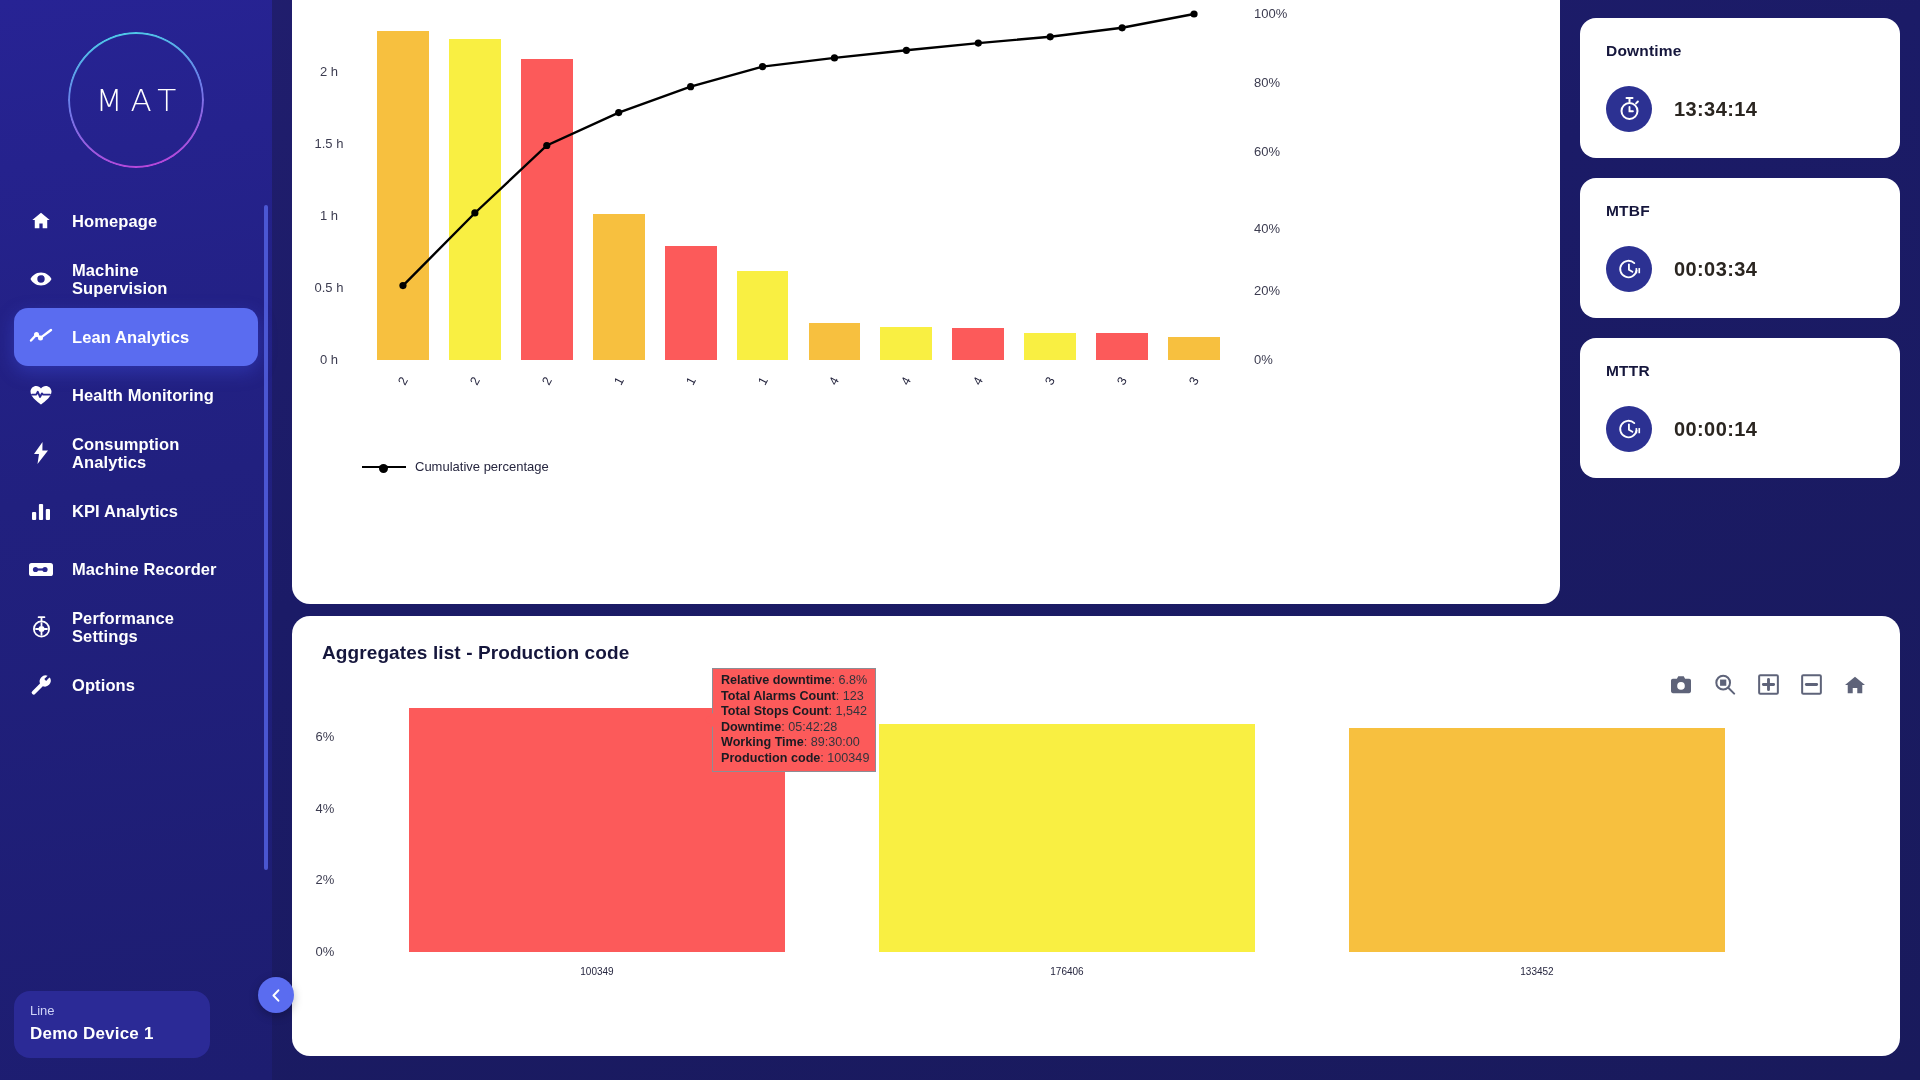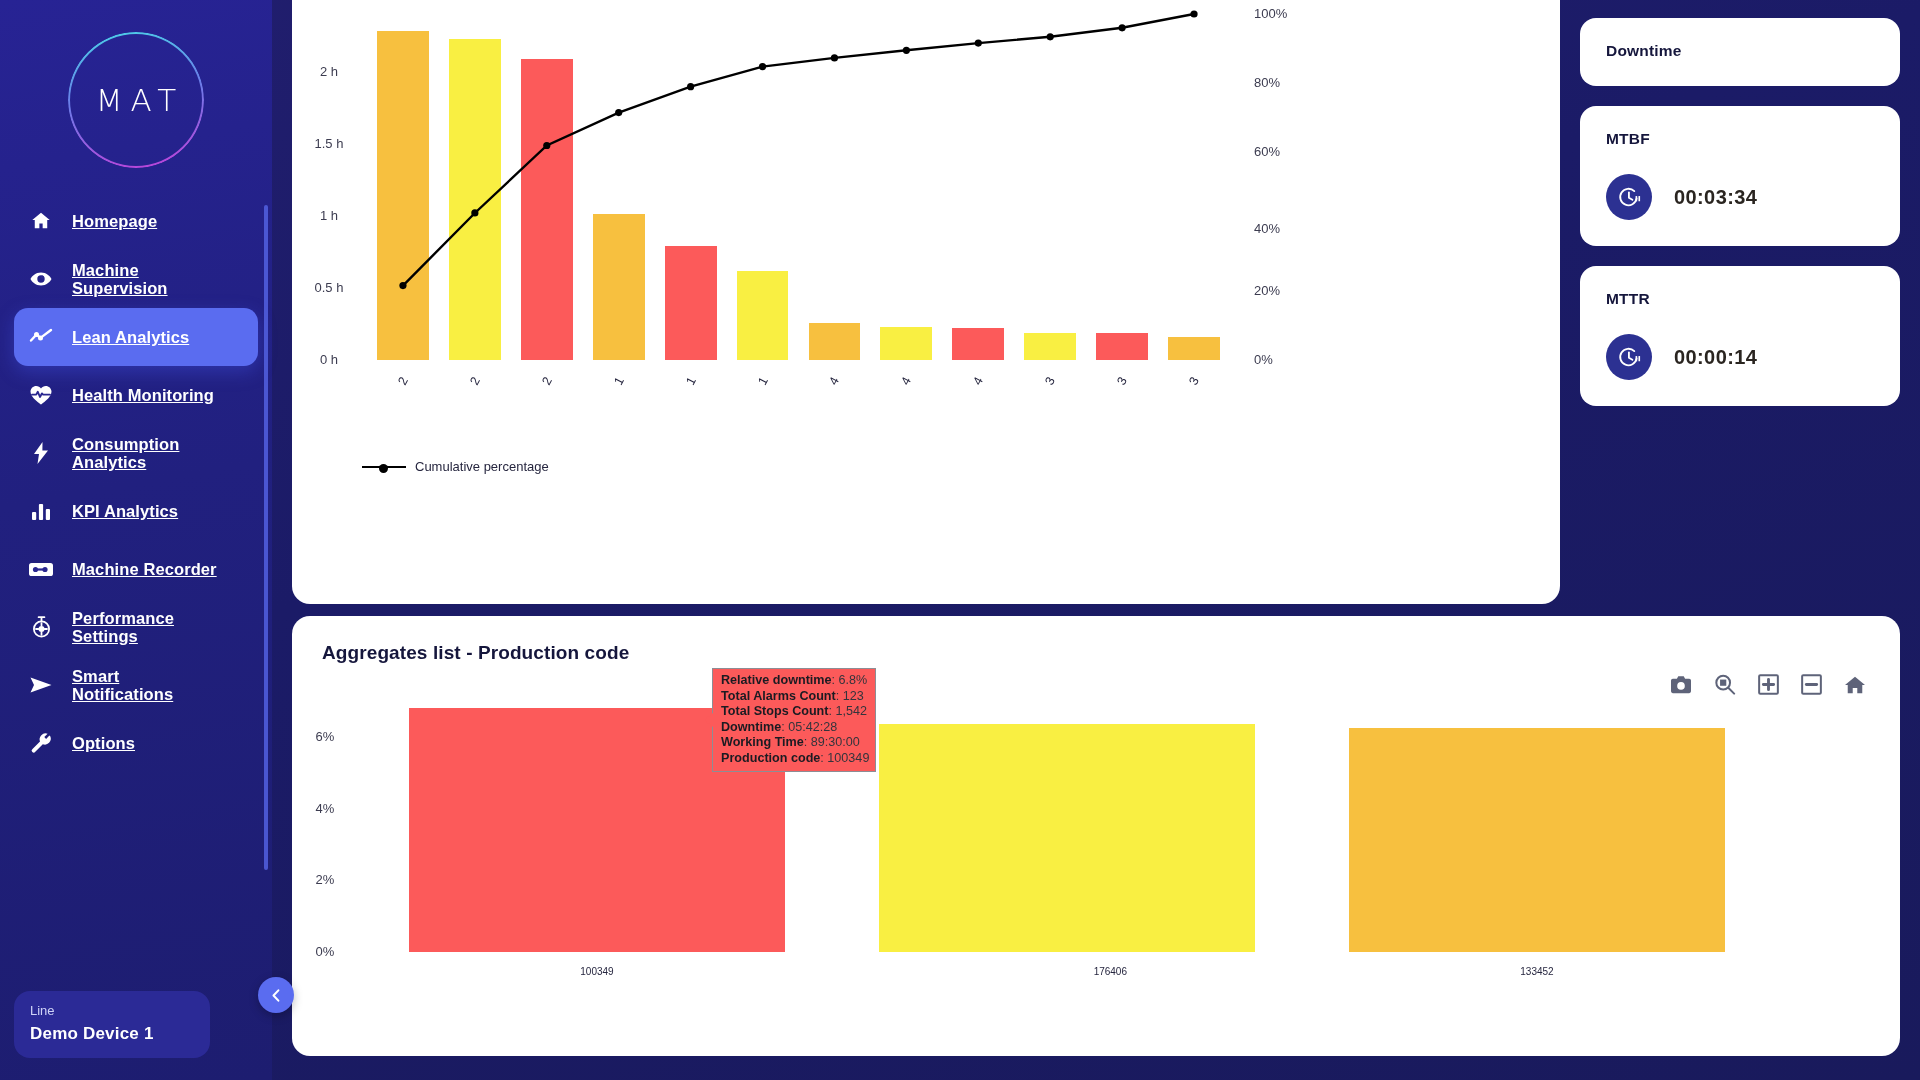--- a/index.html
+++ b/index.html
@@ -26,21 +26,21 @@
                font-family:"DejaVu Sans", sans-serif; text-indent:8px; }
 
   .nav { margin-top:24px; width:100%; padding:0 14px; }
   .nav-item { display:flex; align-items:center; gap:16px; min-height:58px;
               padding:6px 12px; border-radius:14px; cursor:pointer; }
   .nav-item.active { background:#5a6cf0; box-shadow:0 6px 18px rgba(70,90,240,.35); }
   .nav-ico { width:30px; flex:0 0 30px; display:flex; align-items:center;
              justify-content:center; color:#fff; }
   .nav-ico svg { display:block; }
   .nav-label { color:#fff; font-size:16.5px; font-weight:700; line-height:1.12;
-               letter-spacing:.1px; white-space:pre-line;text-decoration:underline; }
+               letter-spacing:.1px; white-space:pre-line; }
 
   .scrollbar { position:absolute; right:4px; top:205px; width:4px; height:665px;
                border-radius:3px; background:#5260e0; opacity:.85; }
 
   .device-card { position:absolute; left:14px; bottom:22px; width:196px;
                  background:#2b2a96; border-radius:16px; padding:12px 16px 14px; }
   .device-label { color:#cfd3f7; font-size:13px; font-weight:400; }
   .device-name { color:#fff; font-size:17px; font-weight:700; margin-top:6px; letter-spacing:.2px;}
   .collapse-btn { position:absolute; left:258px; bottom:67px; width:36px; height:36px;
                   border-radius:50%; background:#5a6cf0; display:flex;
@@ -192,29 +192,20 @@
               <circle cx="11.5" cy="14" r="7.6"></circle>
               <path d="M8.6 2.2h5.8M11.5 2.2v3.6" stroke-linecap="round"></path>
               <circle cx="11.5" cy="14" r="3" fill="#fff" stroke="none"></circle>
               <path d="M11.5 8.2v2.4M11.5 17.4v2.4M6 14h2.4M14.6 14H17" stroke-linecap="round"></path>
             </svg>
         </span>
         <span class="nav-label">Performance
 Settings</span>
       </div>
 
-      <div class="nav-item">
-        <span class="nav-ico">
-          <svg width="24" height="20" viewBox="0 0 24 20" fill="#fff">
-              <path d="M1.5 2.5 22.5 10 1.5 17.5 5 10z"></path>
-            </svg>
-        </span>
-        <span class="nav-label">Smart
-Notifications</span>
-      </div>
 
       <div class="nav-item">
         <span class="nav-ico">
           <svg width="23" height="23" viewBox="0 0 23 23" fill="#fff">
               <path d="M20.4 4.6a5.9 5.9 0 0 1-7.6 7.6L5.3 19.7a2 2 0 1 1-2.8-2.8l7.5-7.5A5.9 5.9 0 0 1 17.6 1.8l-3.3 3.3 1.8 1.8 3.3-3.3c.4.3.7.6 1 1z"></path>
             </svg>
         </span>
         <span class="nav-label">Options</span>
       </div>
 
@@ -293,20 +284,30 @@
         <span class="legend-line"></span>
         <span>Cumulative percentage</span>
       </div>
     </section>
 
     <div class="kpi-col">
       <div style="height:104px;"></div>
 
       <div class="kpi-card">
         <div class="kpi-title">Downtime</div>
+        <div class="kpi-body">
+          <span class="kpi-icon">
+            <svg width="25" height="26" viewBox="0 0 24 26" fill="none" stroke="#fff" stroke-width="2" stroke-linecap="round">
+                <circle cx="12" cy="15" r="8"></circle>
+                <path d="M9 2h6M12 2v3.5M18.6 7.4l1.8-1.9"></path>
+                <path d="M12 11v4.2h3.4" stroke-width="1.9"></path>
+              </svg>
+          </span>
+          <span class="kpi-value">13:34:14</span>
+        </div>
       </div>
 
       <div class="kpi-card">
         <div class="kpi-title">MTBF</div>
         <div class="kpi-body">
           <span class="kpi-icon">
             <svg width="25" height="25" viewBox="0 0 26 26" fill="none" stroke="#fff" stroke-width="1.9" stroke-linecap="round">
                 <path d="M18 6.4A8.6 8.6 0 1 0 20.4 14"></path>
                 <path d="M12.4 7.6V13.2l3.6 2.1"></path>
                 <rect x="19.3" y="11.5" width="1.7" height="5.4" fill="#fff" stroke="none"></rect>
@@ -360,21 +361,21 @@
       </div>
 
       <div class="plot" id="aggr-plot" style="left:0; top:58px; right:0; bottom:0;">
           <div class="ytick" style="left: 6px; width: 54px; top: 270px;">0%</div>
           <div class="ytick" style="left: 6px; width: 54px; top: 198.333px;">2%</div>
           <div class="ytick" style="left: 6px; width: 54px; top: 126.667px;">4%</div>
           <div class="ytick" style="left: 6px; width: 54px; top: 55px;">6%</div>
           <div class="bar" style="left: 117px; width: 376px; top: 34.3333px; height: 243.667px; background: rgb(252, 90, 90);"></div>
           <div class="xtick-h" style="left: 245px; width: 120px; top: 292px;">100349</div>
           <div class="bar" style="left: 587px; width: 376px; top: 50.4583px; height: 227.542px; background: rgb(249, 239, 66);"></div>
-          <div class="xtick-h" style="left: 715px; width: 120px; top: 292px; text-align: right;">176406</div>
+          <div class="xtick-h" style="left: 715px; width: 120px; top: 292px;">176406</div>
           <div class="bar" style="left: 1057px; width: 376px; top: 54.0417px; height: 223.958px; background: rgb(247, 192, 63);"></div>
           <div class="xtick-h" style="left: 1185px; width: 120px; top: 292px;">133452</div>
         </div>
 
       <div class="tooltip" id="tooltip" style="left:420px; top:52px;">
           <div><b>Relative downtime</b><span>: 6.8%</span></div>
           <div><b>Total Alarms Count</b><span>: 123</span></div>
           <div><b>Total Stops Count</b><span>: 1,542</span></div>
           <div><b>Downtime</b><span>: 05:42:28</span></div>
           <div><b>Working Time</b><span>: 89:30:00</span></div>

